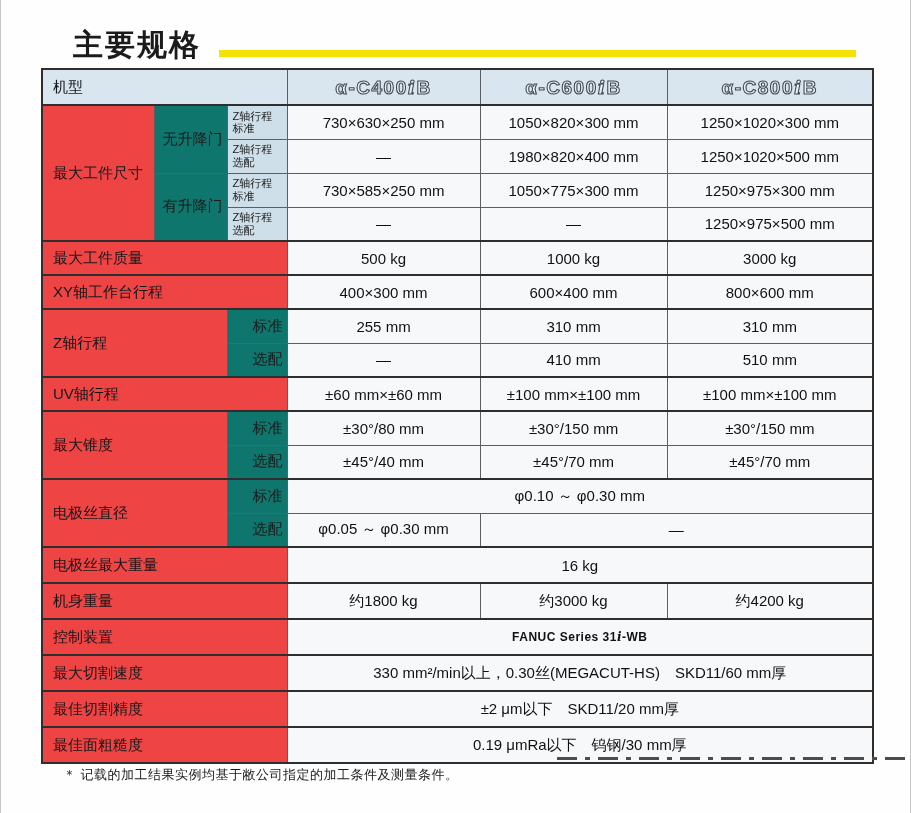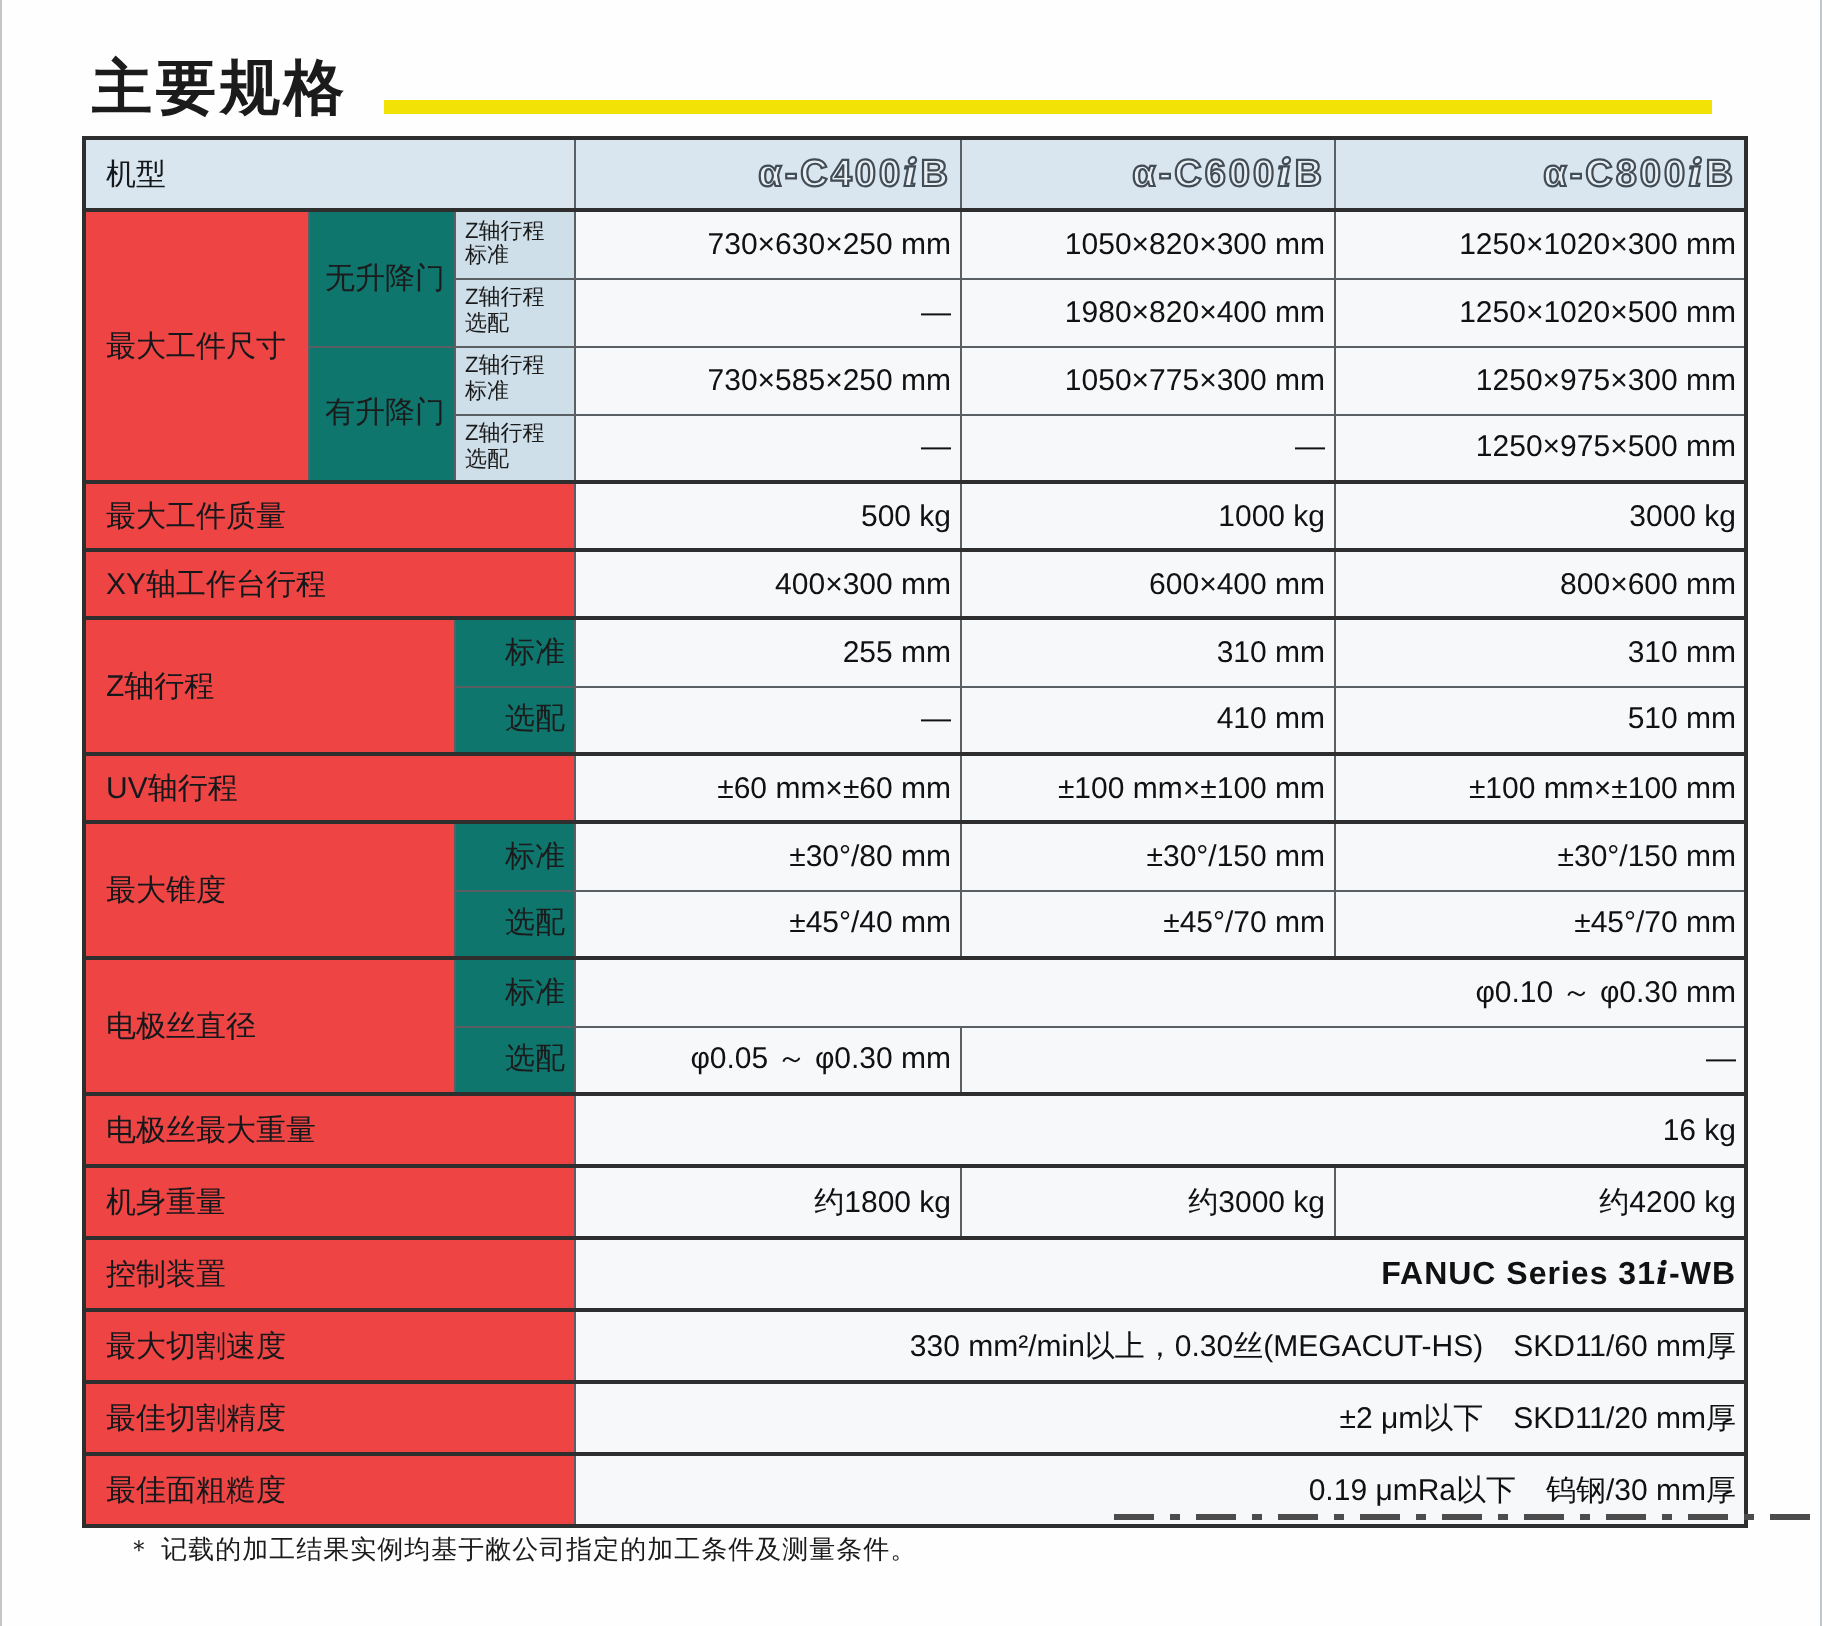--- a/index.html
+++ b/index.html
@@ -18,21 +18,21 @@
     border-right:1px solid #c3c6c9;
     box-sizing:border-box;
   }
   
   .title-row{
     position:absolute;left:45px;top:20px;width:810px;height:40px;
     display:flex;align-items:flex-end;
   }
   .page-title{
     font-size:30px;font-weight:bold;letter-spacing:2px;
-    line-height:1;white-space:nowrap;
+    line-height:1;white-space:nowrap;margin-left:27px;
   }
   .accent-bar{
     flex:1;height:7px;margin-left:18px;margin-bottom:3px;
     background:#f2e205;
   }
   
   .spec-wrap{position:absolute;left:40px;top:68px;}
   table.spec{
     border-collapse:collapse;table-layout:fixed;
     width:831px;
@@ -53,34 +53,34 @@
     color:#15181b;
   }
   .sub{
     background:#0f766e;text-align:right;
   }
   .sub-small{
     background:#cfdfe9;text-align:left;padding-left:5px;
     font-size:11px;line-height:1.15;white-space:pre-line;
   }
   .val{
-    background:#f6f8f9;text-align:right;color:#111;
+    background:#f6f8f9;text-align:center;color:#111;
   }
   .hdr{
     background:#d9e6f0;
   }
   .model-name{
     font-weight:bold;font-size:19px;letter-spacing:1.5px;
     color:#e9f0f5;
     -webkit-text-stroke:1.1px #424c55;
   }
   .model-name .it,.ctrl .it{
     font-style:italic;font-family:"DejaVu Serif","Liberation Serif",serif;
   }
-  .ctrl{font-weight:bold;font-size:16px;letter-spacing:0.5px;}
+  .ctrl{font-weight:bold;font-size:12px;letter-spacing:0.5px;}
   
   .watermark{
     position:absolute;left:40px;top:372px;width:831px;
     text-align:center;white-space:nowrap;
     font-size:62px;font-weight:bold;letter-spacing:6px;
     color:rgba(190,198,204,0.18);
     -webkit-text-stroke:1.6px rgba(150,160,168,0.55);
     pointer-events:none;z-index:6;
   }
   

